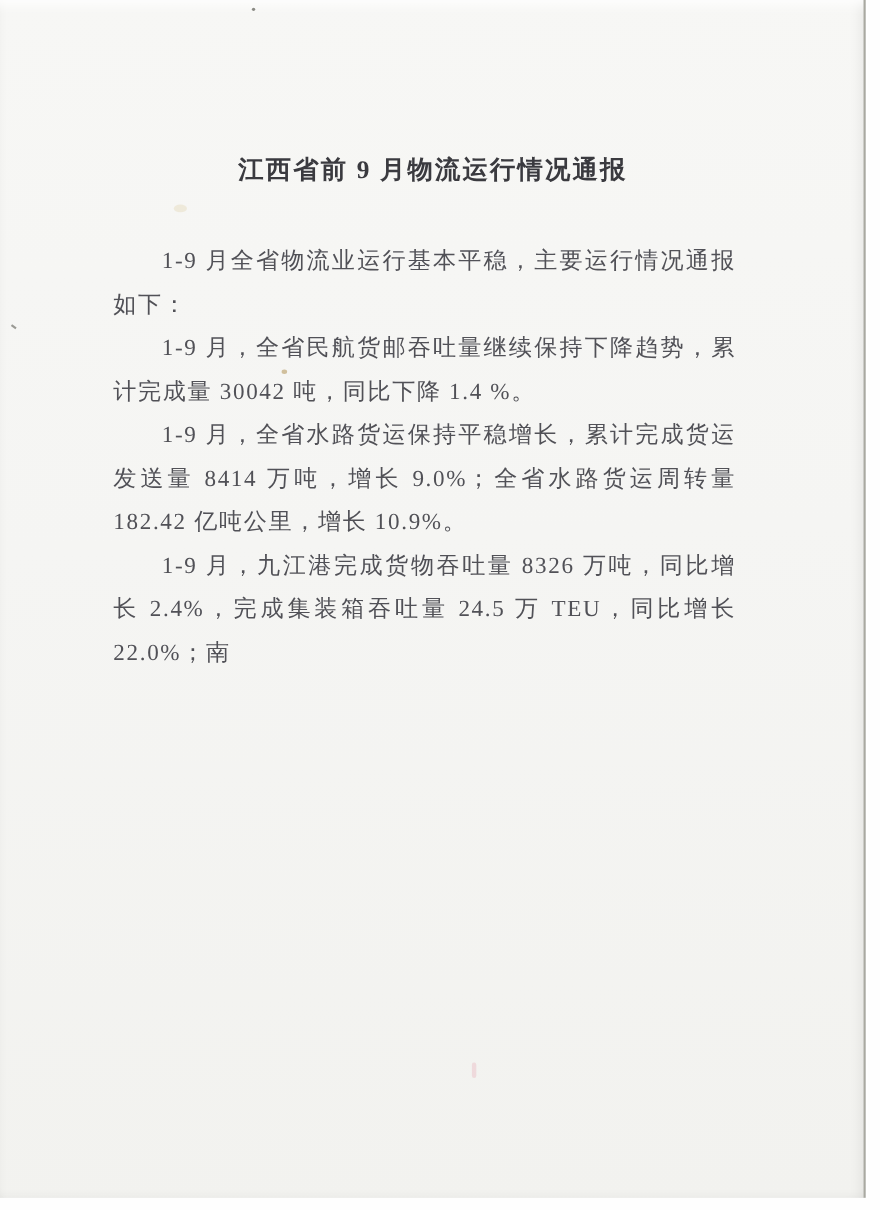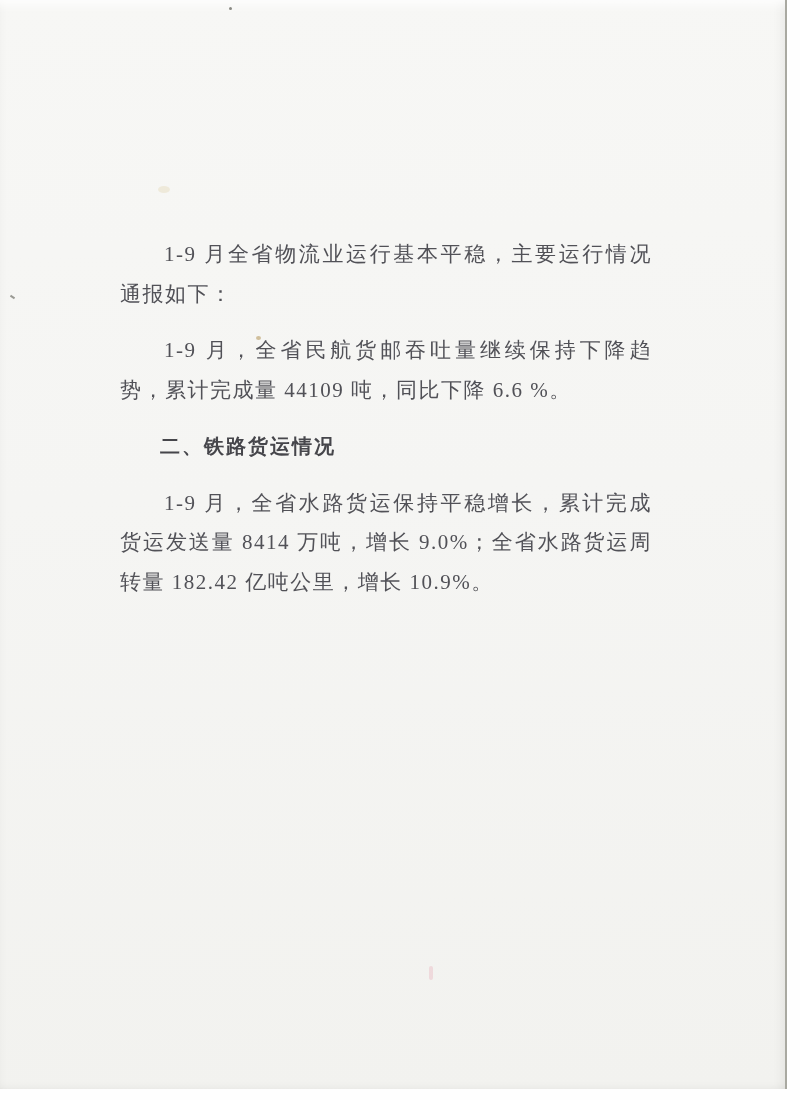--- a/index.html
+++ b/index.html
@@ -50,21 +50,21 @@
     position: absolute;
     left: 103px; top: 218px;
     width: 566px;
     font-size: 21px;
     line-height: 39.5px;
     letter-spacing: 1.5px;
     color: var(--text-color);
     text-align: justify;
     text-justify: inter-ideograph;
   }
-  .body-text p { margin: 17px; }
+  .body-text p { margin: 0; }
   p.para { text-indent: 44px; }
   p.sec-heading {
     text-indent: 40px;
     font-family: "Liberation Sans", "DejaVu Sans", sans-serif;
     font-weight: 600;
     font-size: 20px;
     letter-spacing: 2px;
     color: var(--heading-color);
   }
   
@@ -75,35 +75,36 @@
   .smudge-b { position:absolute; left:429px; top:966px; width:4px; height:14px; background:#eccfd3; border-radius:2px; opacity:.7; }
   .bottom-gap { position:absolute; left:0; top:1089px; width:800px; height:11px; background:#fefefe; }
   .right-gap  { position:absolute; left:789px; top:0; width:11px; height:1100px; background:#fefefe; }
 </style>
 </head>
 <body>
 
 <div class="scan-page">
   <div class="paper">
 
+    <h1 class="doc-title">江西省前 9 月物流运行情况通报</h1>
 
     <div class="body-text">
 
       <p class="para">1-9 月全省物流业运行基本平稳，主要运行情况通报如下：</p>
 
 
-      <p class="para">1-9 月，全省民航货邮吞吐量继续保持下降趋势，累计完成量 44109 吨，同比下降 6.6 %。</p>
+      <p class="para">1-9 月，全省民航货邮吞吐量继续保持下降趋势，累计完成量 30042 吨，同比下降 1.4 %。</p>
 
-      <p class="sec-heading">二、铁路货运情况</p>
 
 
 
 
       <p class="para">1-9 月，全省水路货运保持平稳增长，累计完成货运发送量 8414 万吨，增长 9.0%；全省水路货运周转量 182.42 亿吨公里，增长 10.9%。</p>
 
+      <p class="para">1-9 月，九江港完成货物吞吐量 8326 万吨，同比增长 2.4%，完成集装箱吞吐量 24.5 万 TEU，同比增长 22.0%；南</p>
     </div>
 
     <div class="speck-a"></div>
     <div class="speck-b"></div>
     <div class="speck-c"></div>
     <div class="smudge-a"></div>
     <div class="smudge-b"></div>
   </div>
 
   <div class="right-gap"></div>

